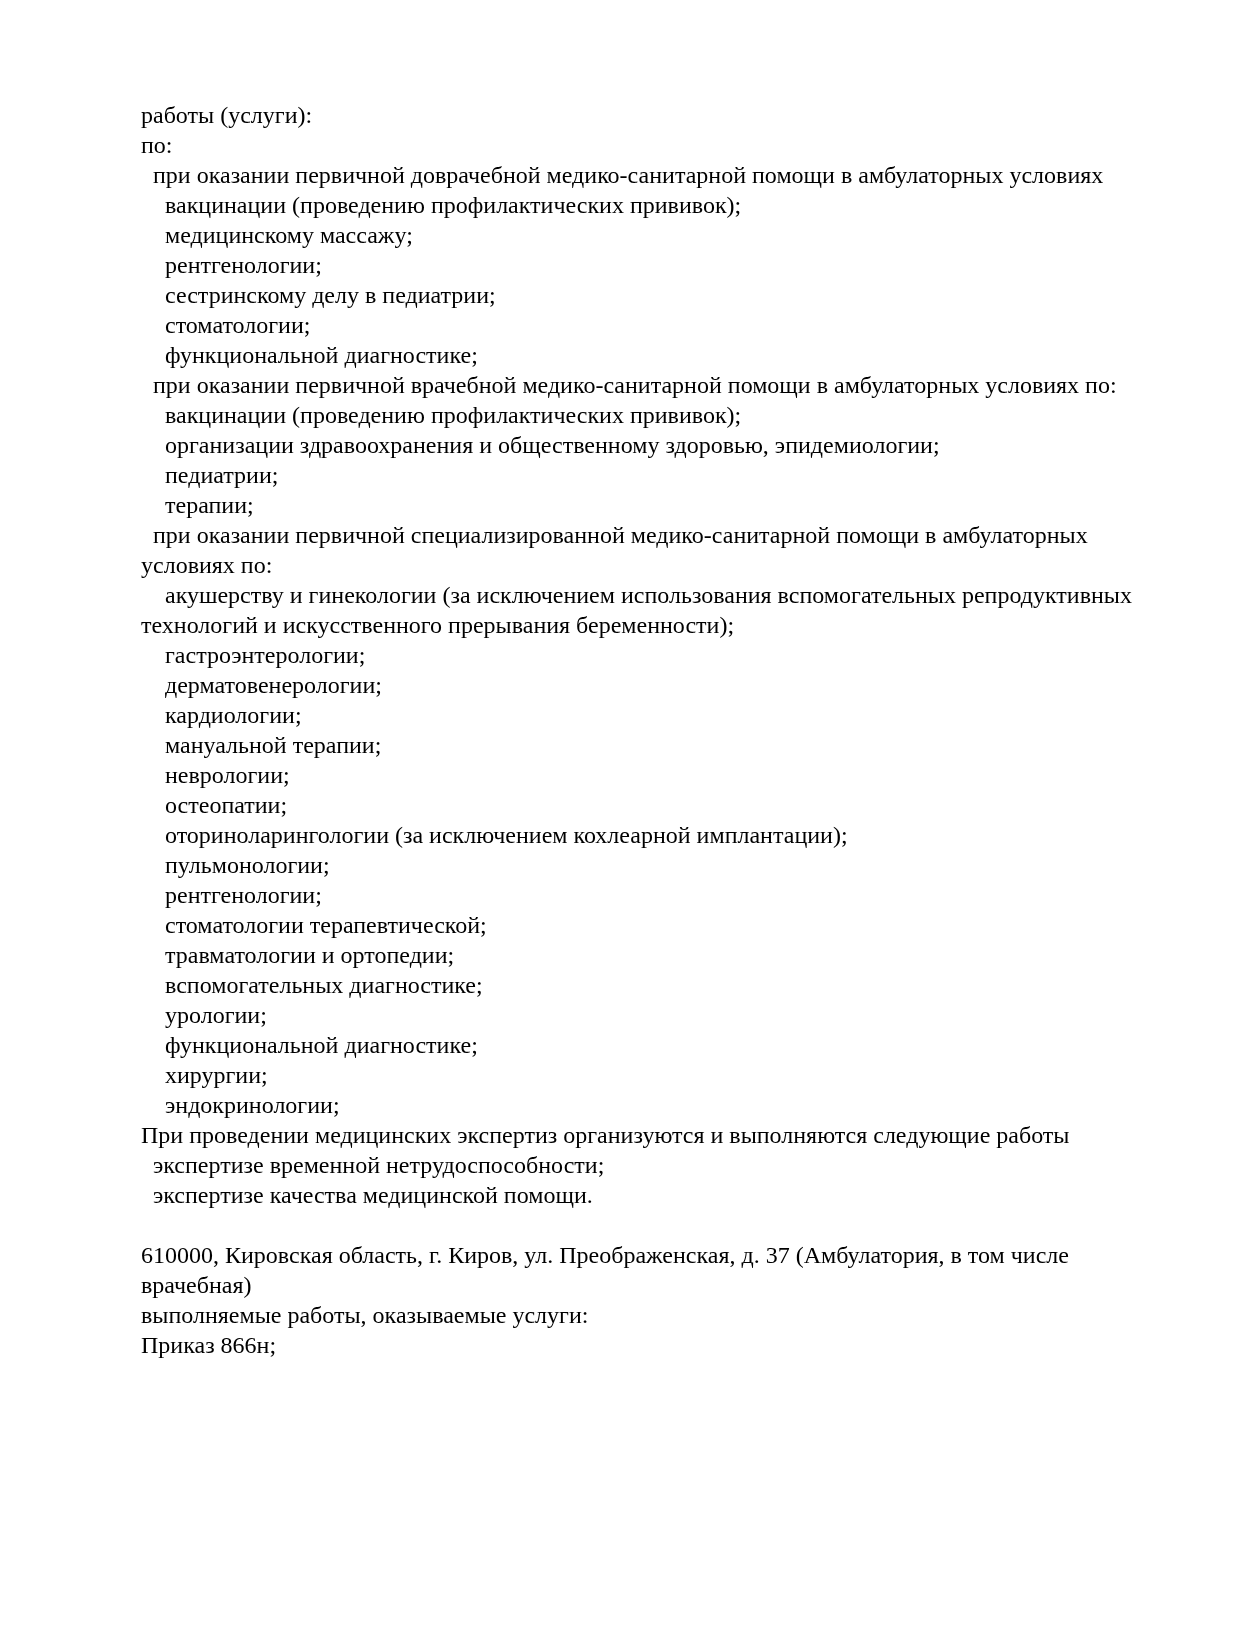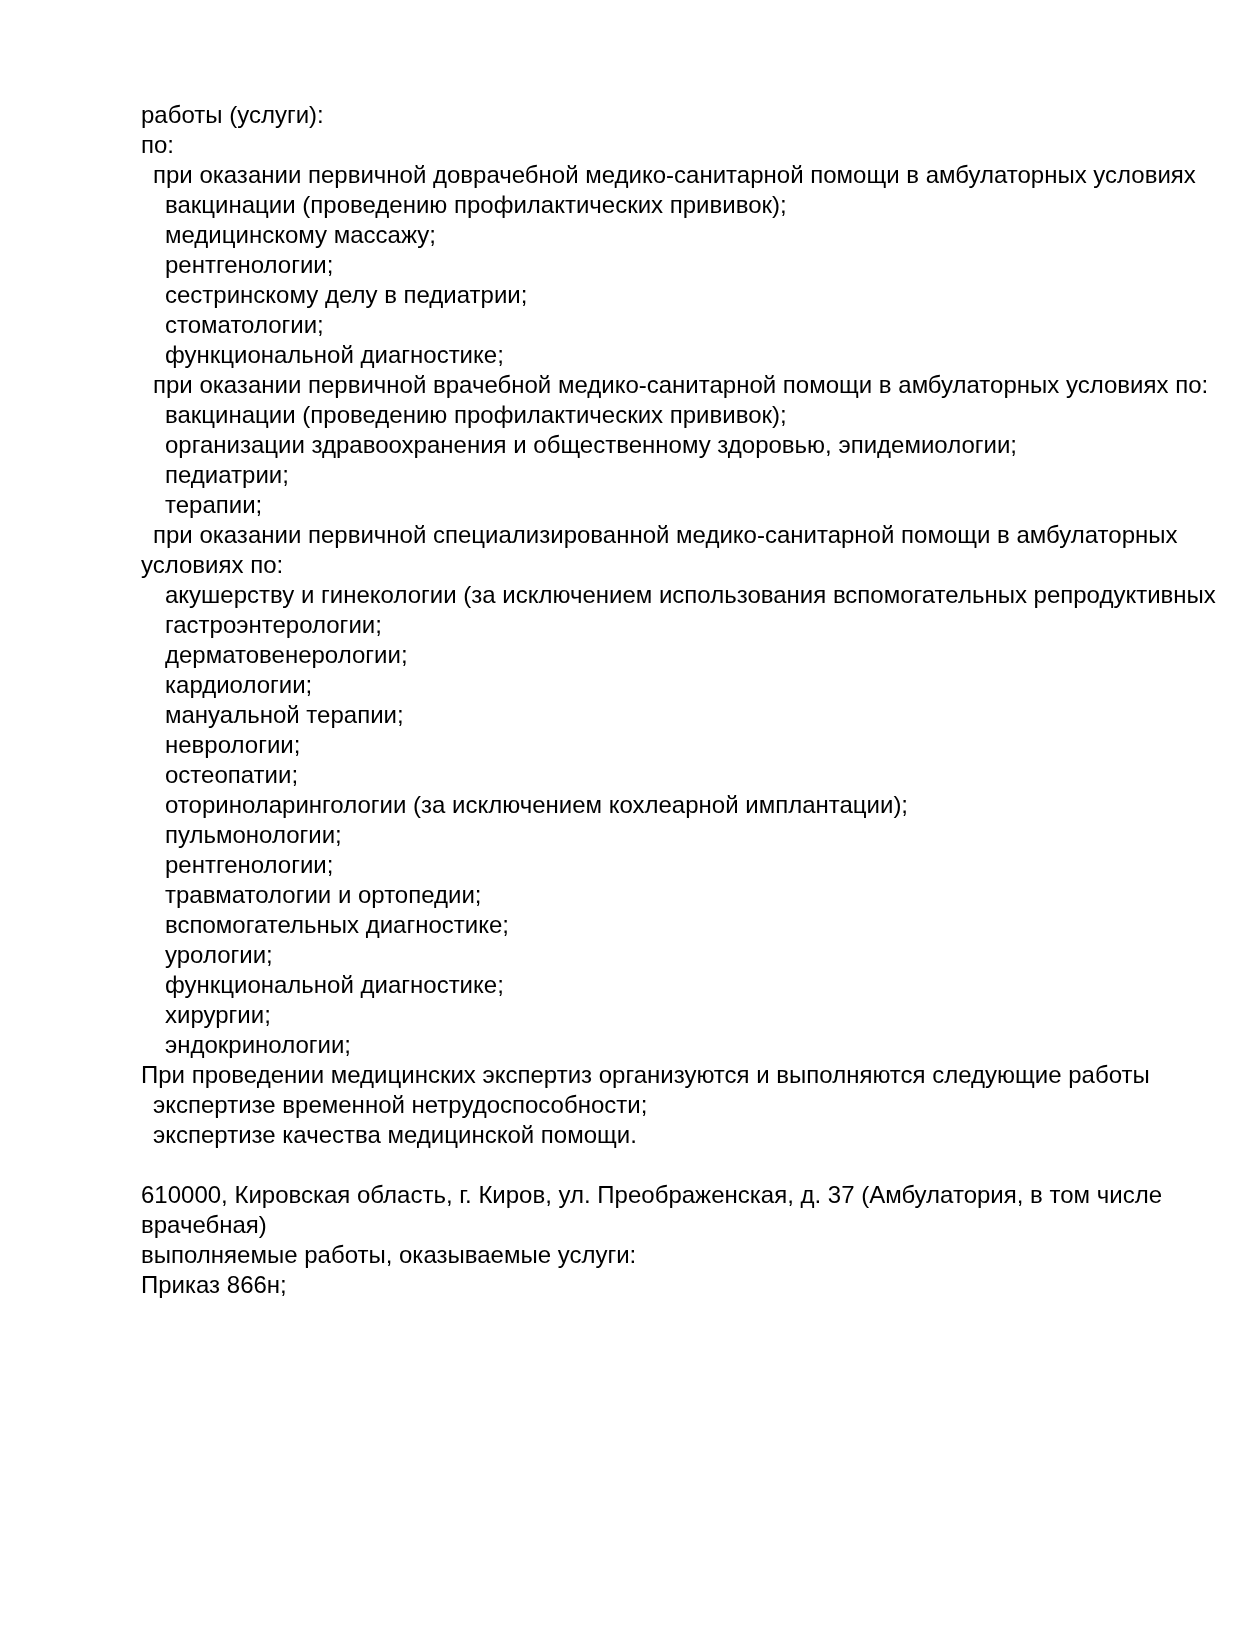--- a/index.html
+++ b/index.html
@@ -6,21 +6,21 @@
     margin: 0;
     padding: 0;
     background: #ffffff;
   }
   .page {
     position: relative;
     width: 1240px;
     height: 1650px;
     background: #ffffff;
     color: #000000;
-    font-family: Liberation Sans, sans-serif;
+    font-family: Liberation Serif, serif;
     font-size: 24px;
     line-height: 30px;
     box-sizing: border-box;
     padding: 100px 38px 0 141px;
     overflow: hidden;
   }
   .text-block {
     width: 1061px;
   }
   .line {
@@ -64,39 +64,41 @@
       <div class="line i2">педиатрии;</div>
 
       <div class="line i2">терапии;</div>
 
       <div class="line i1">при оказании первичной специализированной медико-санитарной помощи в амбулаторных</div>
 
       <div class="line">условиях по:</div>
 
       <div class="line i2">акушерству и гинекологии (за исключением использования вспомогательных репродуктивных</div>
 
+      <div class="line">технологий и искусственного прерывания беременности);</div>
 
       <div class="line i2">гастроэнтерологии;</div>
 
       <div class="line i2">дерматовенерологии;</div>
 
       <div class="line i2">кардиологии;</div>
 
       <div class="line i2">мануальной терапии;</div>
 
       <div class="line i2">неврологии;</div>
 
       <div class="line i2">остеопатии;</div>
 
       <div class="line i2">оториноларингологии (за исключением кохлеарной имплантации);</div>
 
       <div class="line i2">пульмонологии;</div>
 
       <div class="line i2">рентгенологии;</div>
 
+      <div class="line i2">стоматологии терапевтической;</div>
 
       <div class="line i2">травматологии и ортопедии;</div>
 
       <div class="line i2">вспомогательных диагностике;</div>
 
       <div class="line i2">урологии;</div>
 
       <div class="line i2">функциональной диагностике;</div>
 
       <div class="line i2">хирургии;</div>

